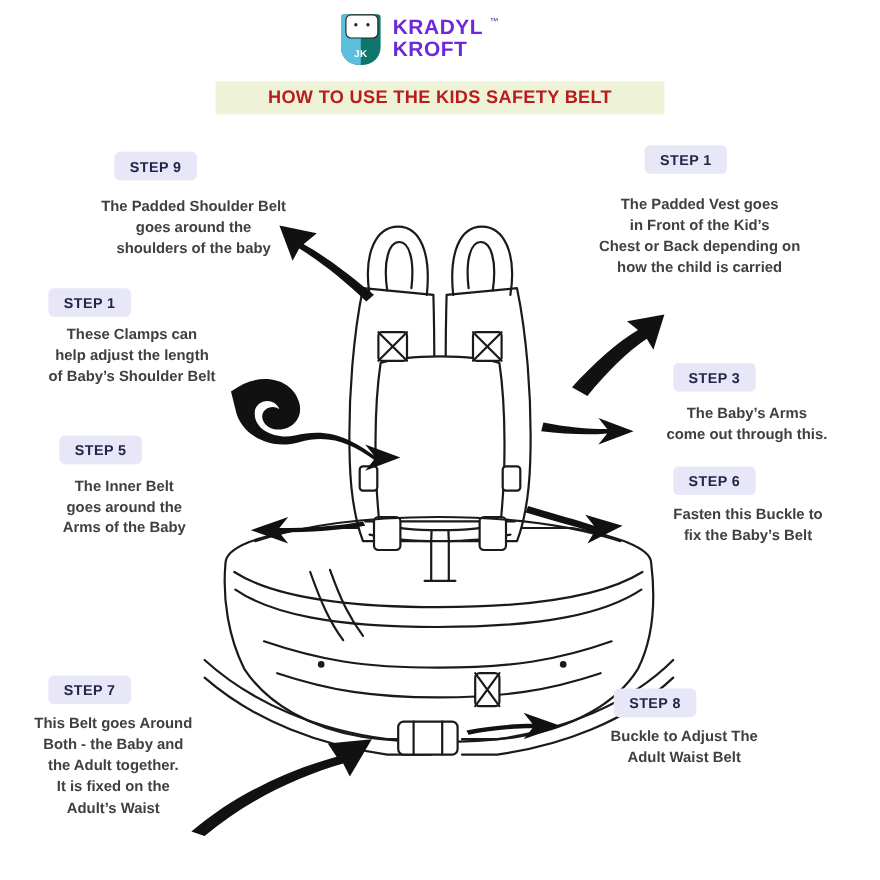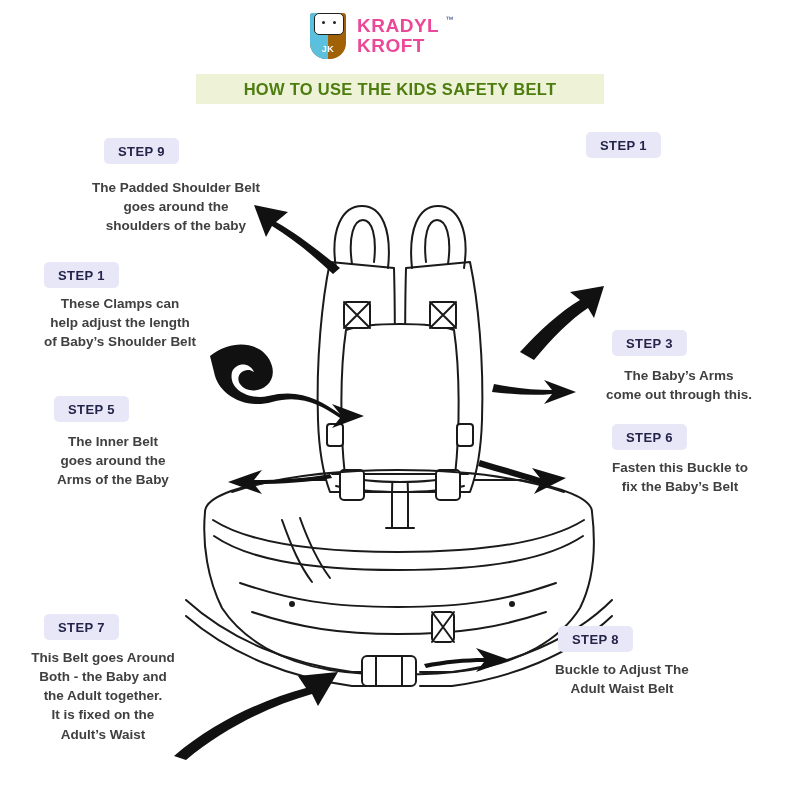--- a/index.html
+++ b/index.html
@@ -35,21 +35,21 @@
     width: 46px;
     height: 50px;
     position: relative;
   }
   .logo-shield {
     position: absolute;
     left: 5px;
     top: 2px;
     width: 36px;
     height: 46px;
-    background: #a16207;
+    background: #0f766e;
     border-radius: 3px 3px 16px 16px;
     overflow: hidden;
   }
   .logo-shield:before {
     content: "";
     position: absolute;
     left: 0; top: 0;
     width: 50%;
     height: 100%;
     background: #5bc0de;
@@ -91,21 +91,21 @@
   .logo-text {
     display: flex;
     flex-direction: column;
     line-height: 1.05;
     position: relative;
   }
   .logo-text .l1, .logo-text .l2 {
     font-family: "Liberation Sans", sans-serif;
     font-weight: bold;
     font-size: 19px;
-    color: #ec4899;
+    color: #6d28d9;
     letter-spacing: .5px;
   }
   .logo-tm {
     position: absolute;
     right: -14px;
     top: 0;
     font-size: 8px;
     color: #2f3b8c;
   }
 
@@ -117,21 +117,21 @@
     width: 408px;
     height: 30px;
     background: #eef3d8;
     display: flex;
     align-items: center;
     justify-content: center;
   }
   .title-banner span {
     font-size: 16.5px;
     font-weight: bold;
-    color: #4d7c0f;
+    color: #b91c1c;
     letter-spacing: .3px;
   }
 
   
   .chip {
     position: absolute;
     background: #e8e7f7;
     border-radius: 5px;
     height: 26px;
     display: flex;
@@ -279,20 +279,24 @@
 
   <div class="chip" style="left:586px; top:132px;">STEP 1</div>
   <div class="chip" style="left:104px; top:138px;">STEP 9</div>
   <div class="chip" style="left:612px; top:330px;">STEP 3</div>
   <div class="chip" style="left:44px;  top:262px;">STEP 1</div>
   <div class="chip" style="left:54px;  top:396px;">STEP 5</div>
   <div class="chip" style="left:612px; top:424px;">STEP 6</div>
   <div class="chip" style="left:44px;  top:614px;">STEP 7</div>
   <div class="chip" style="left:558px; top:626px;">STEP 8</div>
 
+  <div class="step-text ta-center" style="left:512px; top:176px; width:248px;">The Padded Vest goes
+in Front of the Kid’s
+Chest or Back depending on
+how the child is carried</div>
 
   <div class="step-text ta-center" style="left:56px; top:178px; width:240px;">The Padded Shoulder Belt
 goes around the
 shoulders of the baby</div>
 
   <div class="step-text ta-center" style="left:574px; top:366px; width:210px;">The Baby’s Arms
 come out through this.</div>
 
   <div class="step-text ta-center" style="left:14px; top:294px; width:212px;">These Clamps can
 help adjust the length

